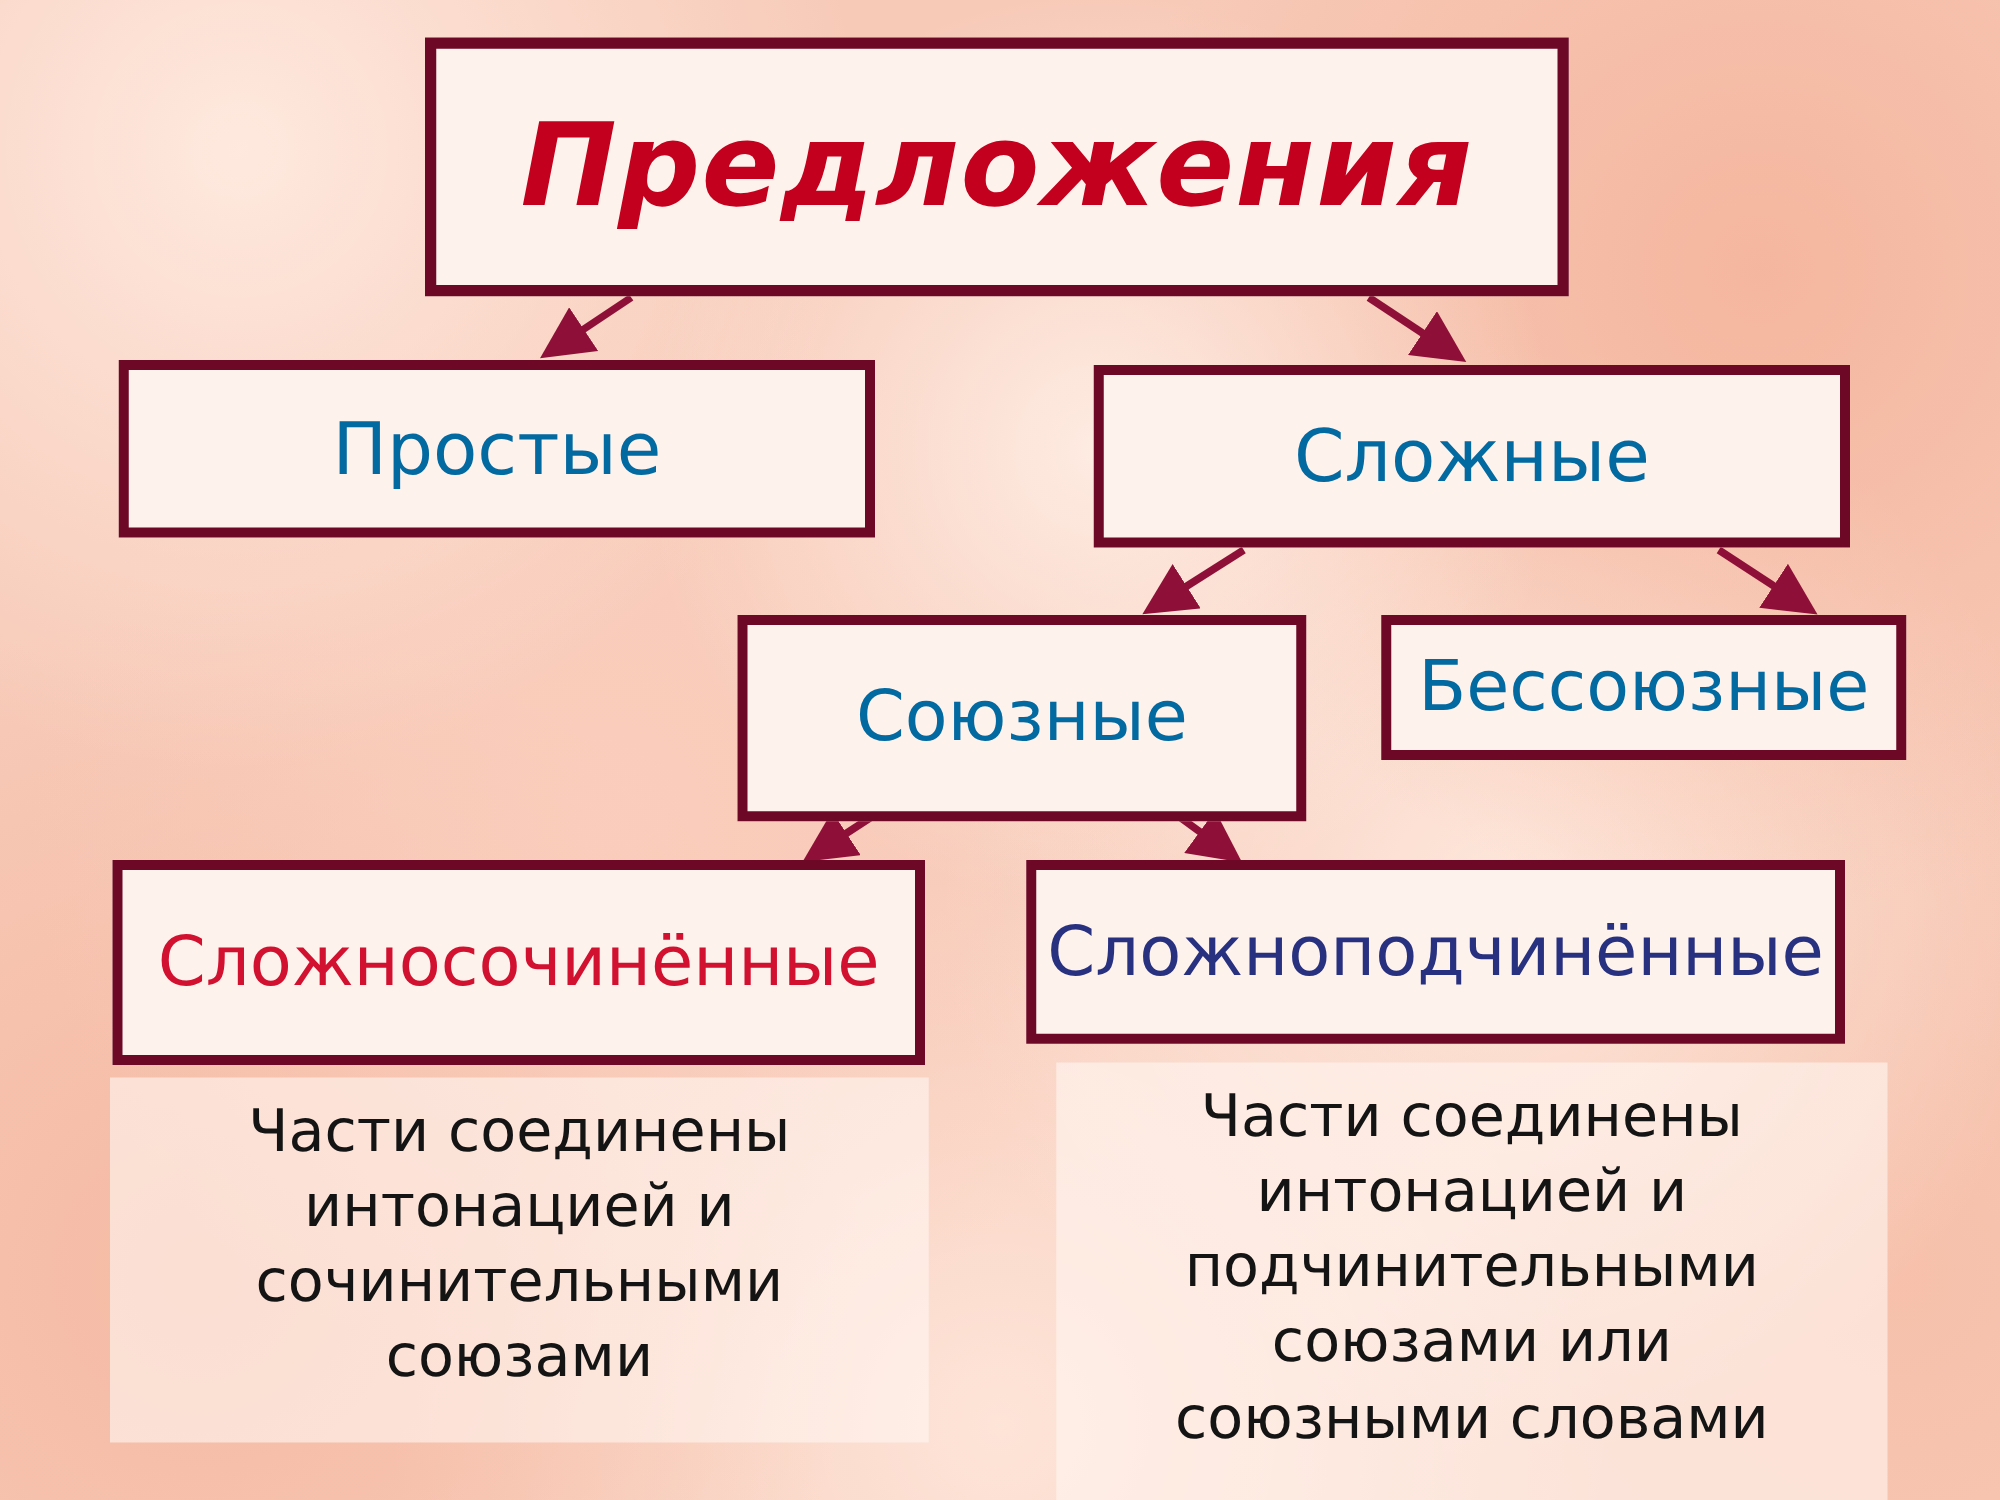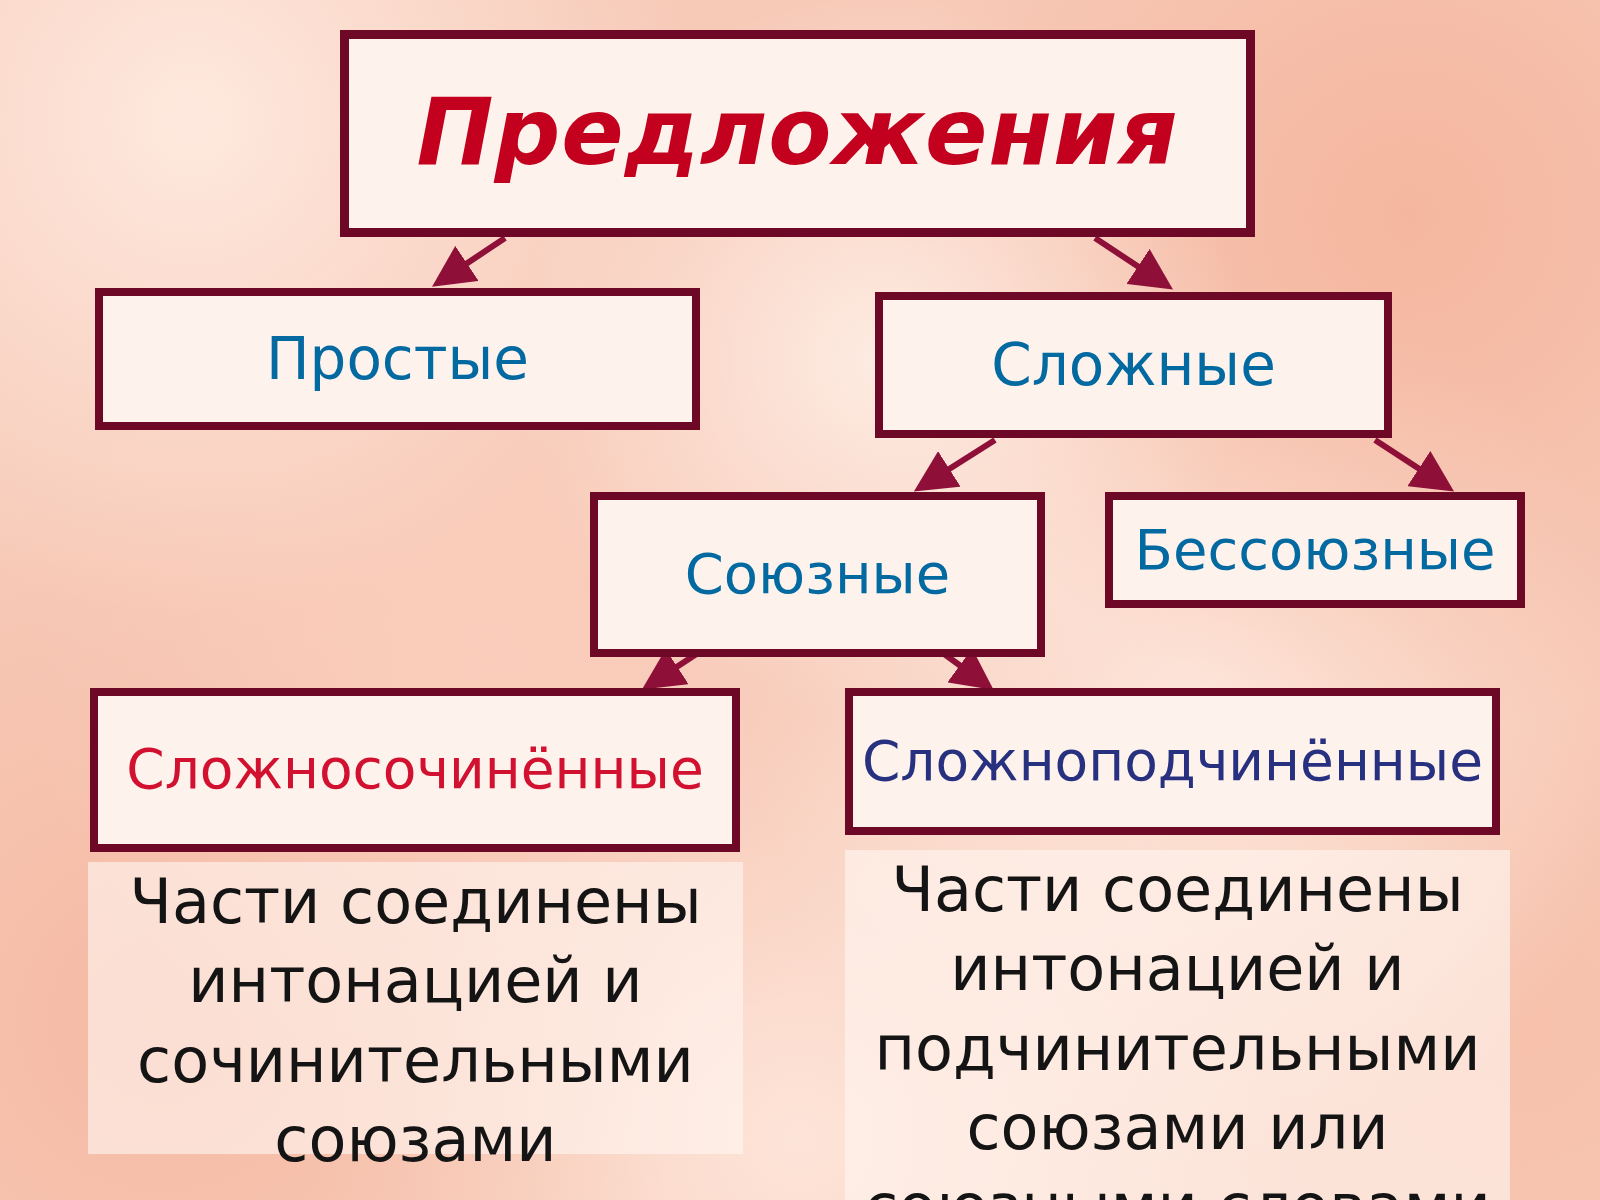--- a/index.html
+++ b/index.html
@@ -42,43 +42,43 @@
   .title-box {
     left: 340px; top: 30px; width: 915px; height: 207px; font-style: italic;
   }
   .title-box .label {
     color: #c3001d;
     font-weight: 700;
     font-size: 92px;
     letter-spacing: 1px;
   }
   .box-simple        { left: 95px;   top: 288px; width: 605px; height: 142px; border-width: 8px; }
-  .box-complex       { left: 875px;  top: 292px; width: 517px; height: 146px; border-width: 8px; align-items: center; }
+  .box-complex       { left: 875px;  top: 292px; width: 605px; height: 146px; border-width: 8px; align-items: center; }
   .box-conj          { left: 590px;  top: 492px; width: 455px; height: 165px; border-width: 8px; }
   .box-asynd         { left: 1105px; top: 492px; width: 420px; height: 116px; border-width: 8px; }
   .box-compound      { left: 90px;   top: 688px; width: 650px; height: 164px; border-width: 8px; }
-  .box-subordinate   { left: 845px;  top: 688px; width: 655px; height: 147px; border-width: 8px; }
+  .box-subordinate   { left: 821px;  top: 688px; width: 655px; height: 147px; border-width: 8px; }
   .box-compound .label      { color: #d1112f; font-size: 55px; }
   .box-subordinate .label   { color: #283180; font-size: 55px; }
   .box-conj .label, .box-asynd .label { font-size: 56px; }
   .note {
     position: absolute;
     background: rgba(255,246,241,0.62);
     display: flex;
     align-items: flex-start;
     justify-content: center;
     text-align: center;
   }
   .note .note-text {
     color: #141414;
     font-weight: 500;
-    font-size: 62px;
+    font-size: 47px;
     line-height: 1.28;
     white-space: pre-line;
-    padding-top: 0;
+    padding-top: 14px;
   }
   .note-left  { left: 88px;  top: 862px; width: 655px; height: 292px; }
   .note-right { left: 845px; top: 850px; width: 665px; height: 350px; }
   svg.arrows {
     position: absolute;
     left: 0; top: 0;
     pointer-events: none;
   }
 </style>
 </head>

